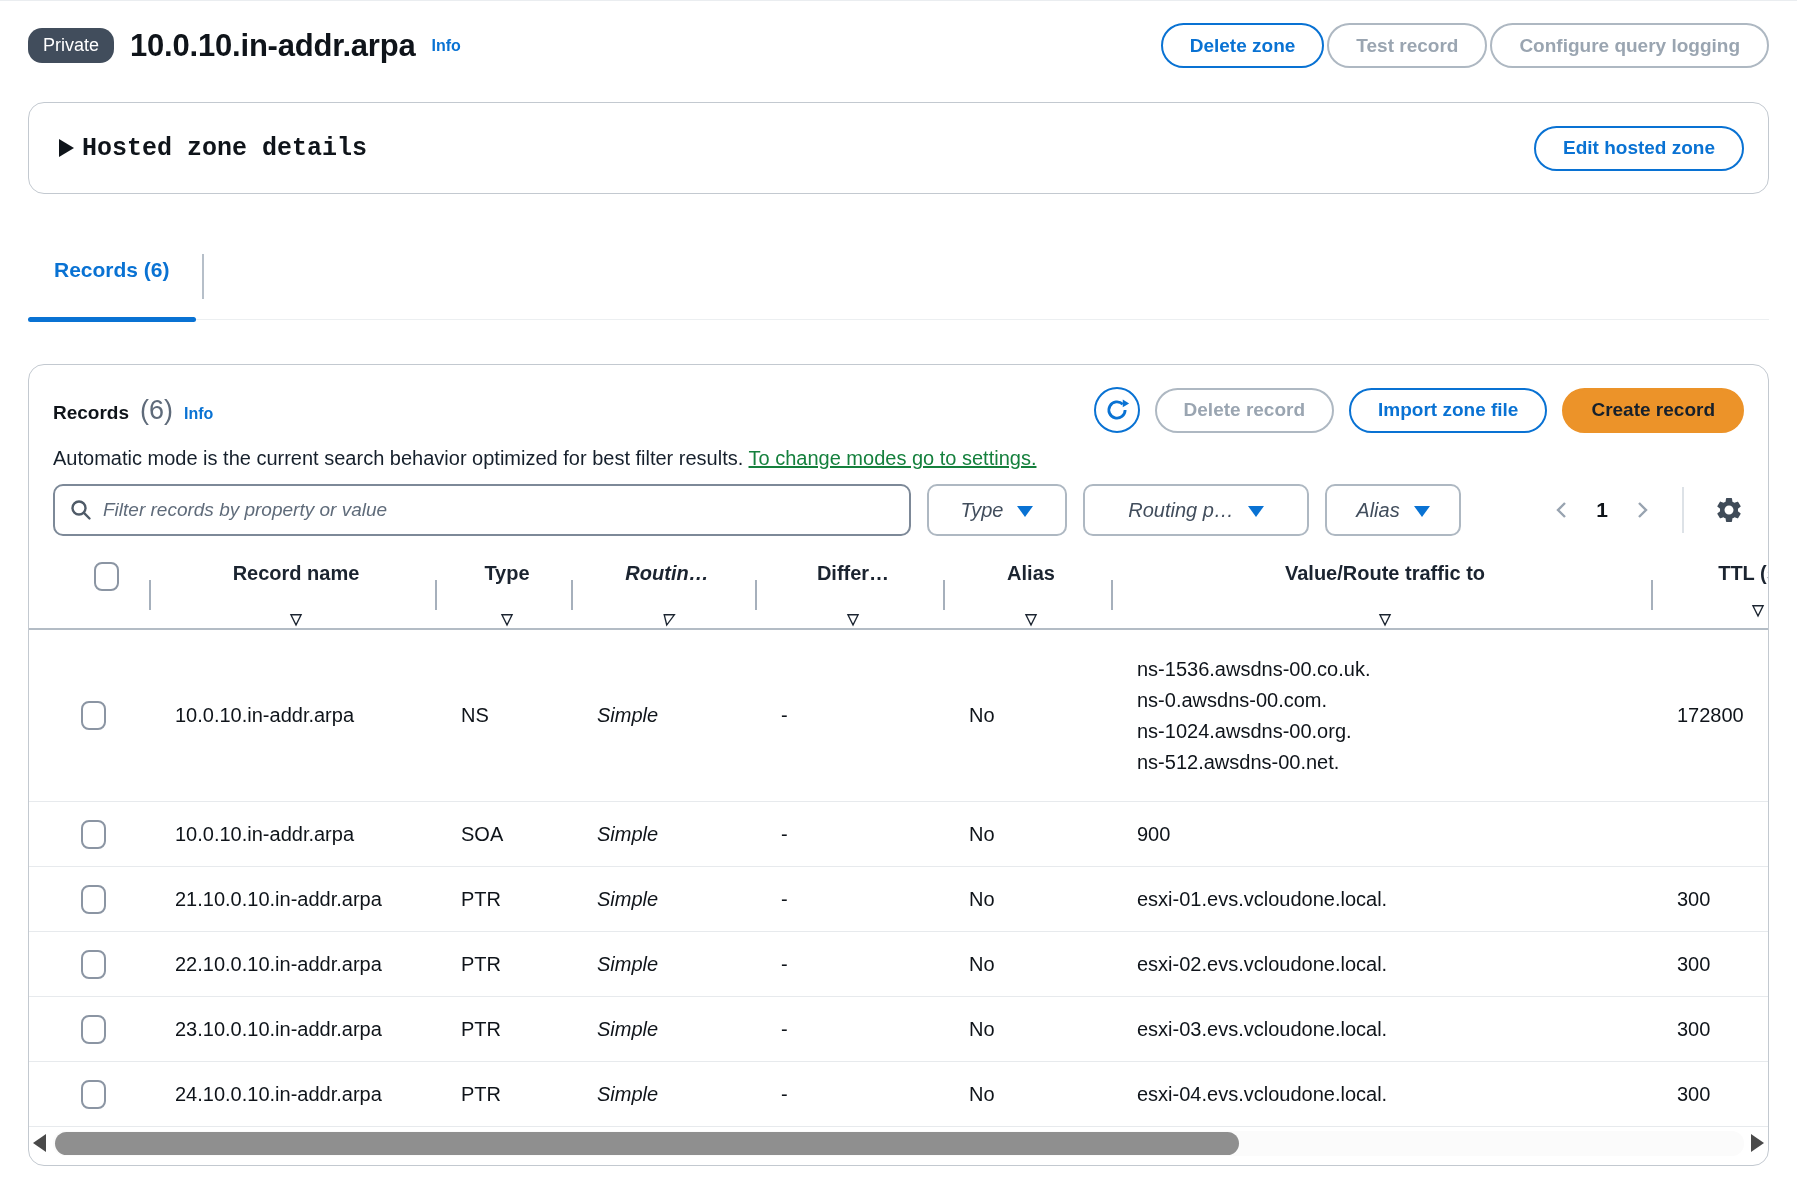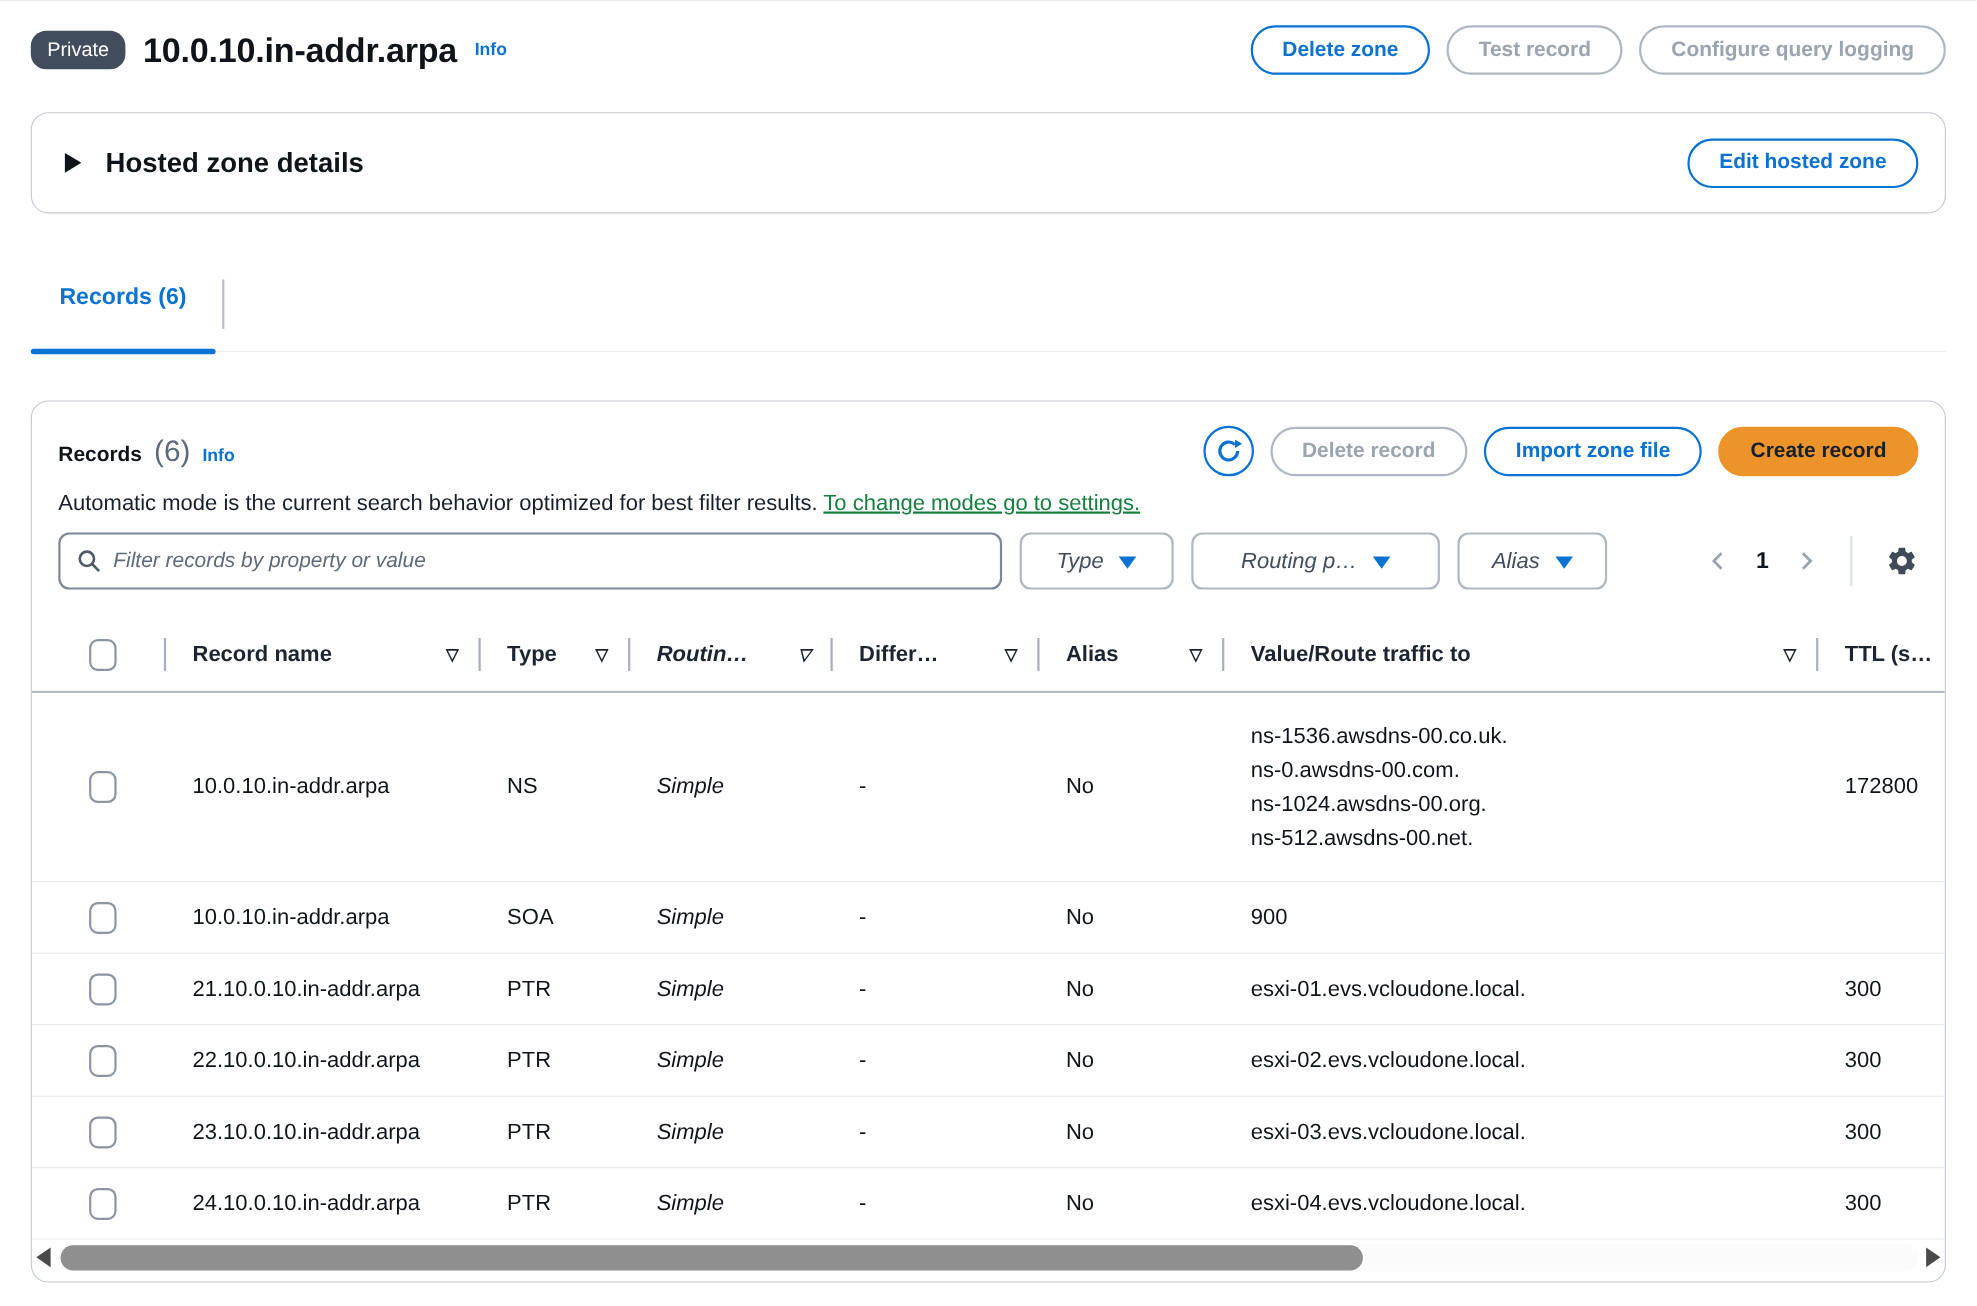--- a/index.html
+++ b/index.html
@@ -6,33 +6,33 @@
   html,body { width:1797px; height:1187px; overflow:hidden; background:#fff;
     font-family:"Liberation Sans", sans-serif; color:#0f141a; }
   .page { width:100%; height:100%; border-top:1px solid #eaedf0; position:relative; }
 
   
   .topbar { margin:22px 28px 0; display:flex; justify-content:space-between; align-items:center; }
   .topbar-left { display:flex; align-items:center; gap:16px; }
   .badge { background:#414d5c; color:#fff; font-size:18px; padding:7px 15px; border-radius:14px; }
   .page-title { font-size:31px; font-weight:800; letter-spacing:-0.2px; }
   .info-link { color:#0972d3; font-size:16px; font-weight:700; cursor:pointer; text-decoration:none; }
-  .topbar-actions { display:flex; gap:15px; }
+  .topbar-actions { display:flex; gap:3px; }
 
   .btn { height:45px; border-radius:23px; border:2.5px solid; background:#fff;
     font-family:inherit; font-size:19px; font-weight:700; padding:0 27px; cursor:pointer; white-space:nowrap; }
   .btn-blue { border-color:#0972d3; color:#0972d3; }
   .btn-gray { border-color:#aeb8c2; color:#9aa5b1; }
   .btn-orange { border-color:#ec9329; background:#ec9329; color:#16202c; }
 
   
   .card { background:#fff; border:1px solid #c3c9d0; border-radius:16px; }
   .hz-card { margin:34px 28px 0; height:92px; display:flex; align-items:center;
     justify-content:space-between; padding:0 24px 0 30px; }
-  .hz-left { display:flex; align-items:center; gap:22px; cursor:pointer; }
+  .hz-left { display:flex; align-items:center; gap:8px; cursor:pointer;font-family:Liberation Mono, monospace; }
   .tri-right { width:0; height:0; border-left:15px solid #0f141a;
     border-top:9px solid transparent; border-bottom:9px solid transparent; }
   .hz-title { font-size:25px; font-weight:800; }
 
   
   .tabs { margin:58px 28px 0; display:flex; align-items:stretch; height:68px;
     border-bottom:1px solid #eceff1; }
   .tab { display:flex; align-items:flex-start; padding:6px 26px 0; font-size:21px; font-weight:700;
     color:#414d5c; cursor:pointer; position:relative; }
   .tab.active { color:#0972d3; }
@@ -77,21 +77,21 @@
   
   .table-clip { margin-top:26px; overflow:hidden; width:100%; }
   .ttable { width:1810px; }
   .trow { display:flex; align-items:center; border-bottom:1px solid #e7eaed; min-height:65px; }
   .thead { border-bottom:2px solid #b3bcc5; min-height:66px; align-items:center; }
   .tc { padding:0 20px 0 24px; font-size:20px; flex-shrink:0; }
   .c-check { width:122px; padding-left:52px; display:flex; align-items:center; }
   .c-name { width:286px; } .c-type { width:136px; } .c-rout { width:184px;font-style:italic; }
   .c-diff { width:188px; } .c-alias { width:168px; } .c-value { width:540px; } .c-ttl { width:206px; }
   .th { font-weight:700; color:#1b2430; display:flex; align-items:center;
-    justify-content:space-between; position:relative; height:66px; cursor:pointer; }
+    justify-content:space-between; position:relative; height:66px; cursor:pointer;flex-direction:column; }
   .th-ttl { justify-content:flex-start; gap:16px; }
   .thead .tc:not(.last)::after { content:""; position:absolute; right:0; top:50%;
     transform:translateY(-50%); width:2px; height:30px; background:#a6b0bc; }
   .sort-icon { font-size:15px; color:#1b2430; }
   .checkbox { width:25px; height:29px; border:2px solid #8b95a3; border-radius:8px;
     background:#fff; cursor:pointer; }
   .row-ns { min-height:172px; }
   .val-line { line-height:31px; }
 
   

